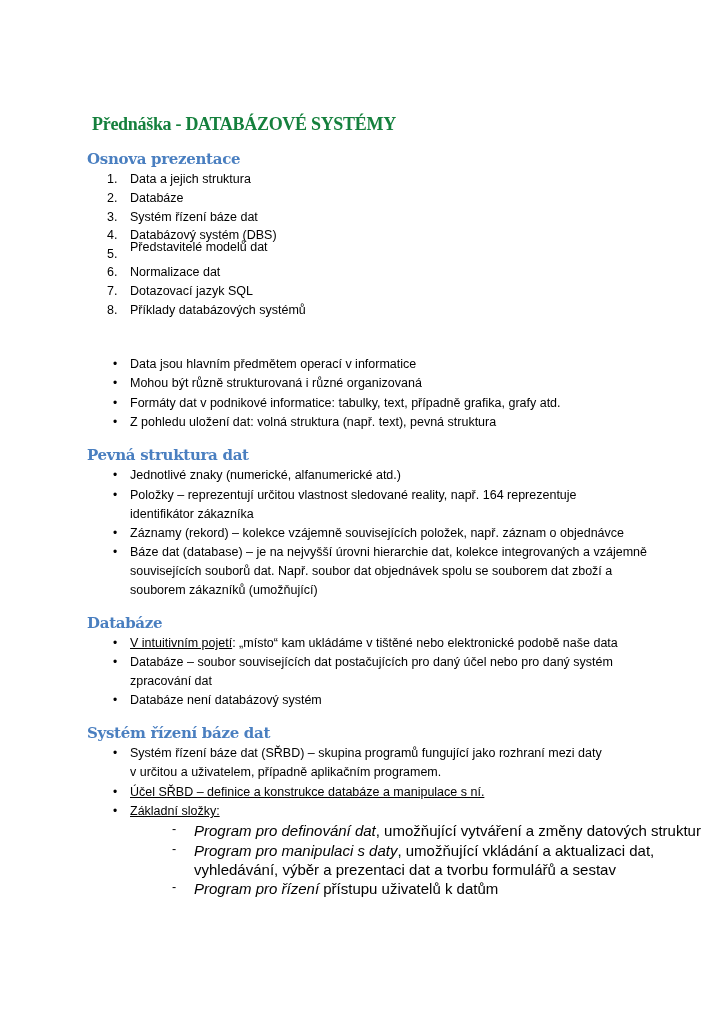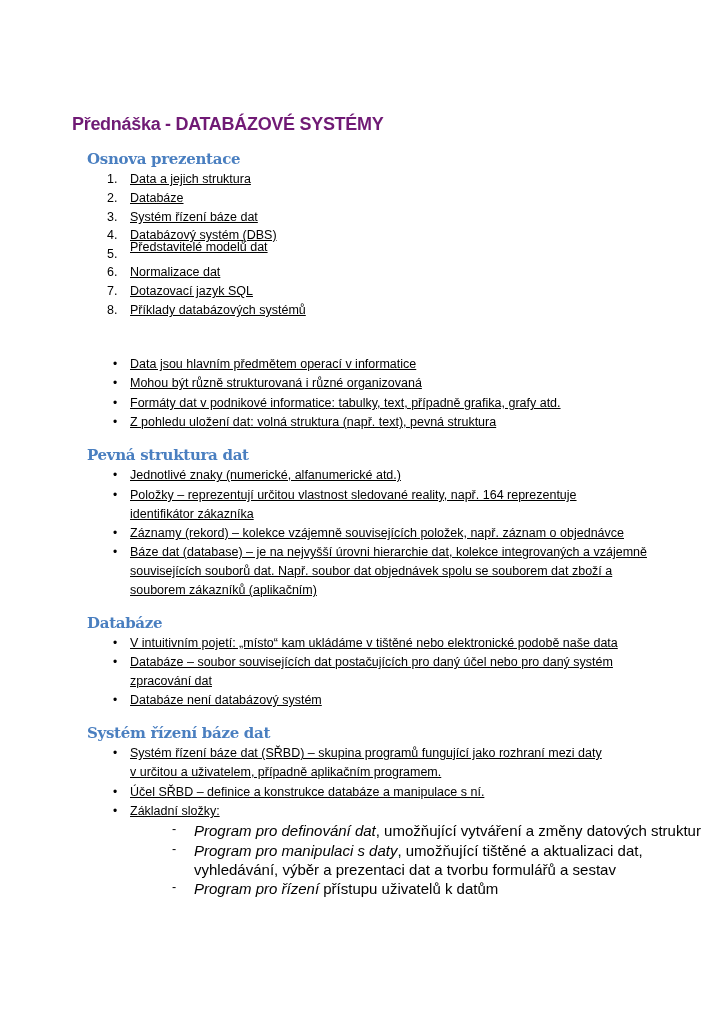--- a/index.html
+++ b/index.html
@@ -1,23 +1,23 @@
 <!DOCTYPE html>
 <html><head>
 <meta charset="utf-8">
 <style>
   html, body { margin: 0; padding: 0; background: #ffffff; }
   body { width: 725px; height: 1024px; position: relative; overflow: hidden; font-family: "Liberation Sans", sans-serif; color: #000; }
   .page { position: absolute; left: 0; top: 0; width: 725px; height: 1024px; }
-  .title { position: absolute; left: 72px; top: 114px; font-family: Liberation Sans, sans-serif; font-weight: bold; font-size: 18px; color: #701a75; letter-spacing: -0.3px; }
+  .title { position: absolute; left: 92px; top: 114px; font-family: Liberation Serif, serif; font-weight: bold; font-size: 18px; color: #15803d; letter-spacing: -0.3px; }
   .h2 { position: absolute; left: 87px; font-family: "DejaVu Serif", serif; font-weight: bold; font-size: 15px; color: #4a7fc0; letter-spacing: -0.3px; }
   .num { position: absolute; left: 107px; font-size: 12.5px; }
   .bul { position: absolute; left: 113px; font-size: 12px; }
   .dash { position: absolute; left: 172px; font-size: 12.5px; }
-  .txt { position: absolute; left: 130px; font-size: 12.5px; white-space: nowrap; text-decoration: underline; }
+  .txt { position: absolute; left: 130px; font-size: 12.5px; white-space: nowrap; }
   .txt2 { position: absolute; left: 194px; font-size: 15px; white-space: nowrap; }
   .u { text-decoration: underline; }
   .i { font-style: italic; }
 </style>
 </head>
 <body>
 
 <div class="page">
 
   <div class="title">Přednáška - DATABÁZOVÉ SYSTÉMY</div>
@@ -89,21 +89,21 @@
         <span class="txt" style="top:507px">identifikátor zákazníka</span>
       </div>
     <div>
         <span class="bul" style="top:526px">•</span>
         <span class="txt" style="top:526px">Záznamy (rekord) – kolekce vzájemně souvisejících položek, např. záznam o objednávce</span>
       </div>
     <div>
         <span class="bul" style="top:545px">•</span>
         <span class="txt" style="top:545px">Báze dat (database) – je na nejvyšší úrovni hierarchie dat, kolekce integrovaných a vzájemně</span>
         <span class="txt" style="top:564px">souvisejících souborů dat. Např. soubor dat objednávek spolu se souborem dat zboží a</span>
-        <span class="txt" style="top:583px">souborem zákazníků (aplikačním)</span>
+        <span class="txt" style="top:583px">souborem zákazníků (umožňující)</span>
       </div>
   </div>
 
   <div class="h2" style="top:614px">Databáze</div>
   <div>
     <div>
         <span class="bul" style="top:636px">•</span>
         <span class="txt" style="top:636px"><span class="u">V intuitivním pojetí</span><span>: „místo“ kam ukládáme v tištěné nebo elektronické podobě naše data</span></span>
       </div>
     <div>
@@ -132,21 +132,21 @@
         <span class="bul" style="top:804px">•</span>
         <span class="txt u" style="top:804px">Základní složky:</span>
       </div>
     <div>
       <div>
           <span class="dash" style="top:822px">-</span>
           <span class="txt2" style="top:822px"><span class="i">Program pro definování dat</span><span>, umožňující vytváření a změny datových struktur</span></span>
         </div>
       <div>
           <span class="dash" style="top:842px">-</span>
-          <span class="txt2" style="top:842px"><span class="i">Program pro manipulaci s daty</span><span>, umožňující tištěné a aktualizaci dat,</span></span>
+          <span class="txt2" style="top:842px"><span class="i">Program pro manipulaci s daty</span><span>, umožňující vkládání a aktualizaci dat,</span></span>
           <span class="txt2" style="top:861px">vyhledávání, výběr a prezentaci dat a tvorbu formulářů a sestav</span>
         </div>
       <div>
           <span class="dash" style="top:880px">-</span>
           <span class="txt2" style="top:880px"><span class="i">Program pro řízení</span><span> přístupu uživatelů k datům</span></span>
         </div>
     </div>
   </div>
 
 </div>

